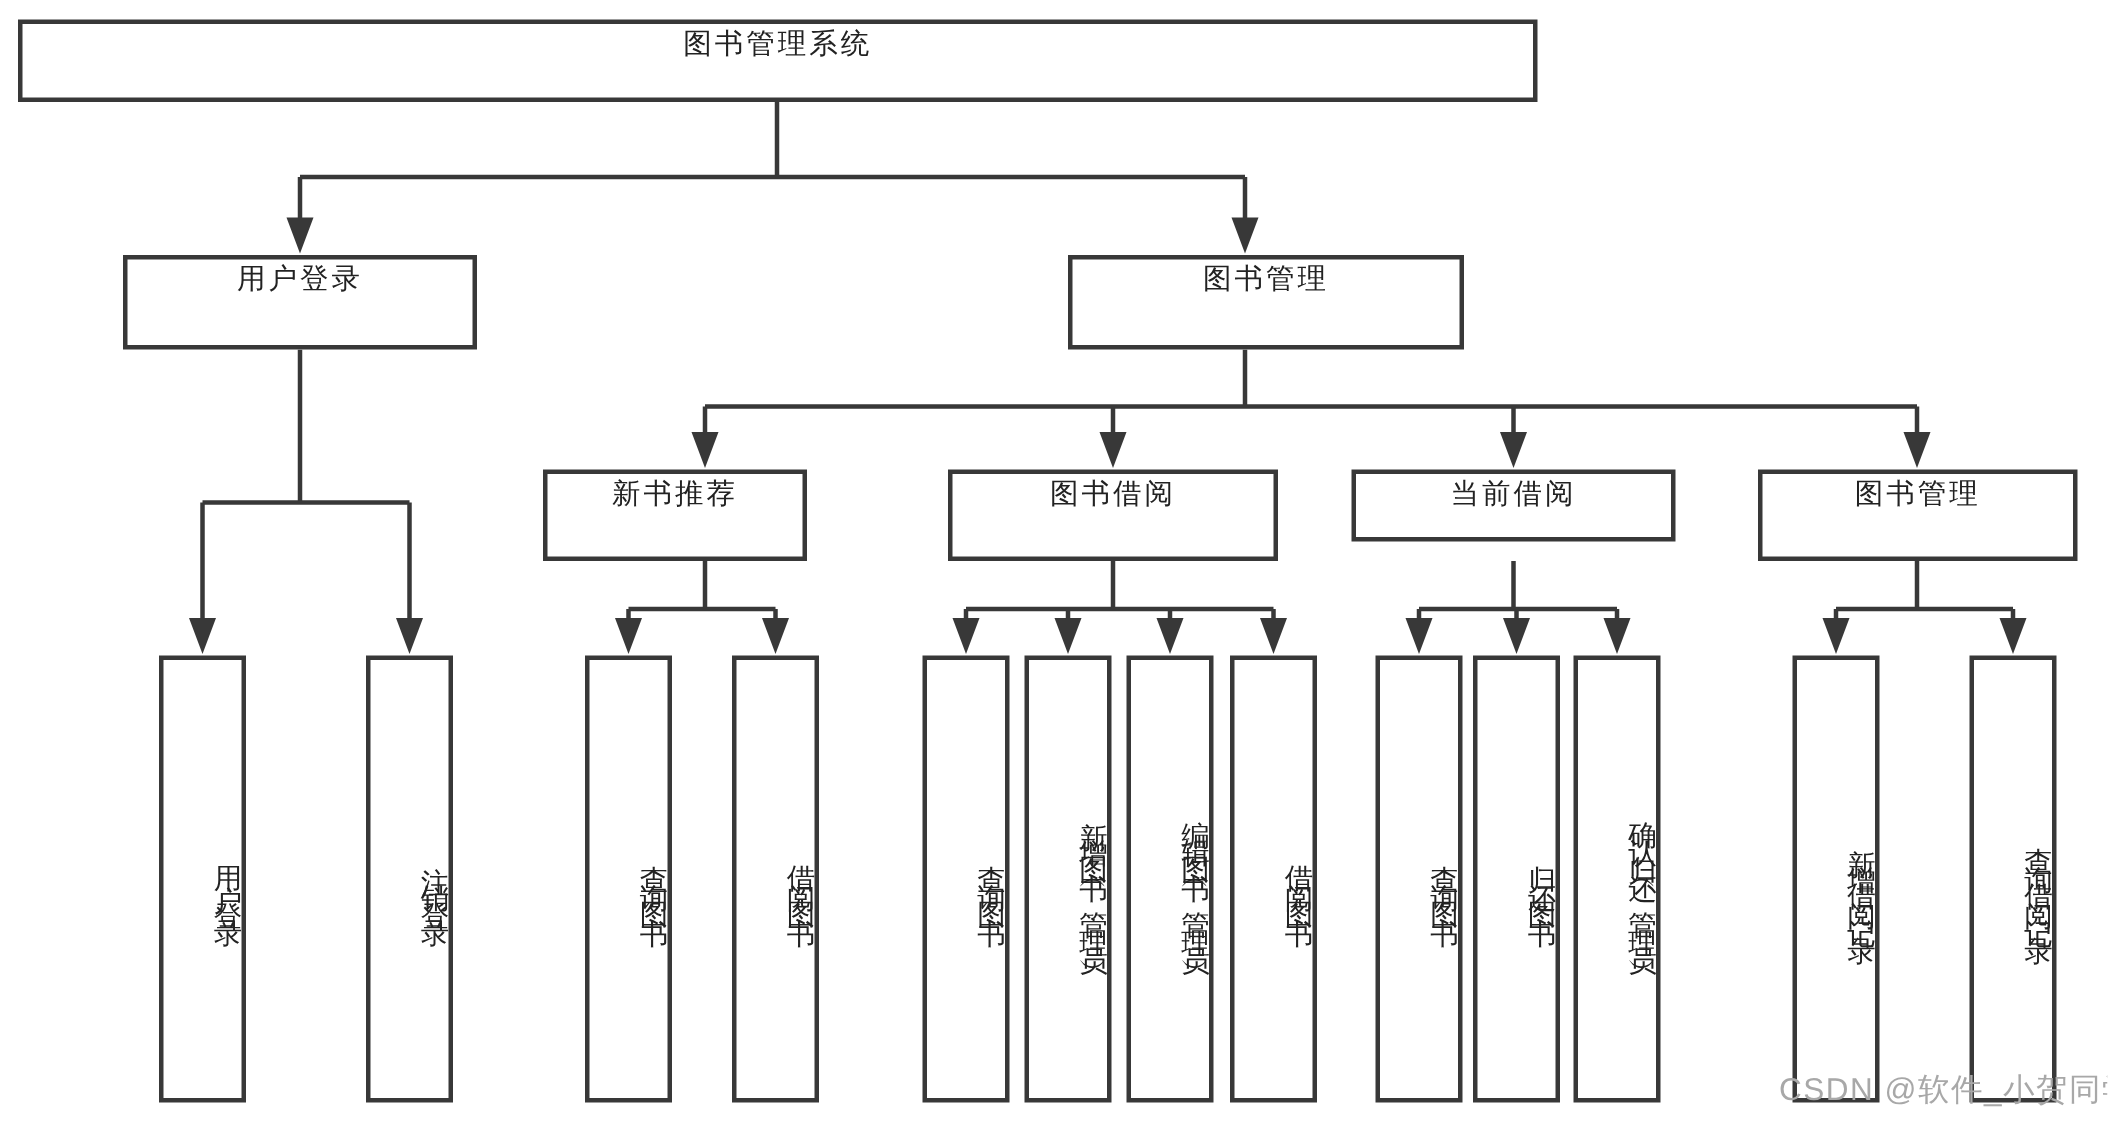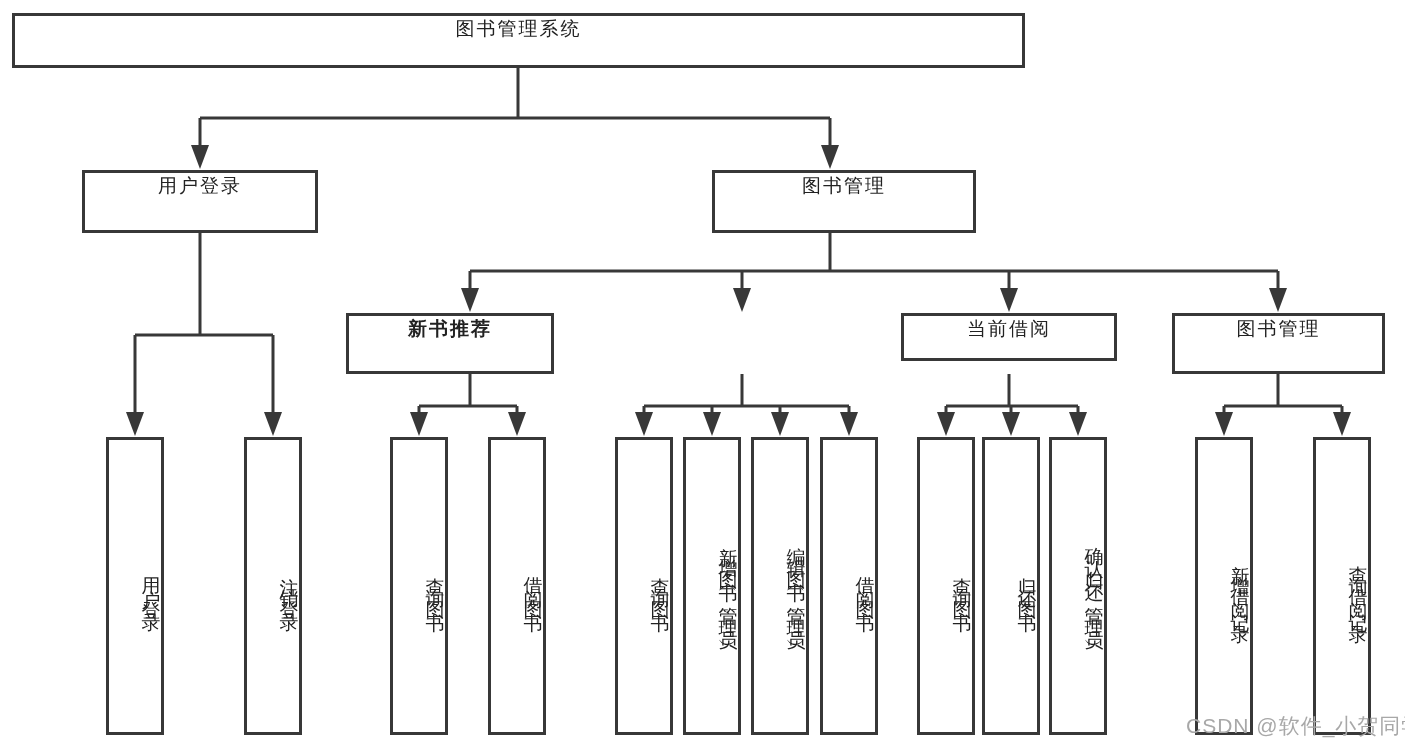--- a/index.html
+++ b/index.html
@@ -97,22 +97,25 @@
     <span>图书管理系统</span>
   </div>
 
   <div class="box h" style="left:82px; top:170px; width:236px; height:63px;">
     <span>用户登录</span>
   </div>
   <div class="box h" style="left:712px; top:170px; width:264px; height:63px;">
     <span>图书管理</span>
   </div>
 
-  <div class="box h" style="left:346px; top:313px; width:208px; height:61px;font-weight:bold;">
+  <div class="box h" style="left:362px; top:313px; width:176px; height:61px;">
     <span>新书推荐</span>
+  </div>
+  <div class="box h" style="left:632px; top:313px; width:220px; height:61px;">
+    <span>图书借阅</span>
   </div>
   <div class="box h" style="left:901px; top:313px; width:216px; height:48px;">
     <span>当前借阅</span>
   </div>
   <div class="box h" style="left:1172px; top:313px; width:213px; height:61px;">
     <span>图书管理</span>
   </div>
 
   <div class="box v" style="left:106px; top:437px; width:58px; height:298px;">
     <span>用户登录</span>

